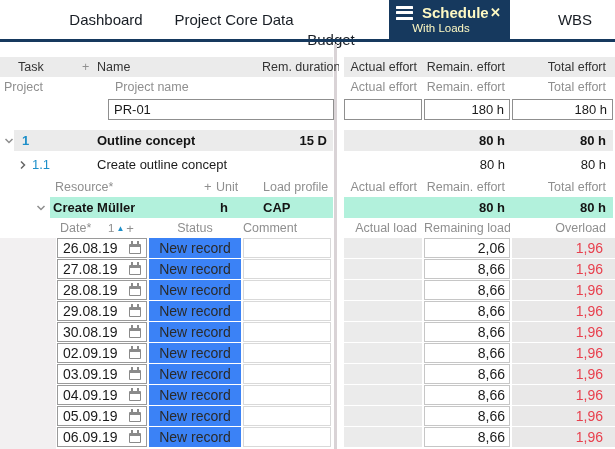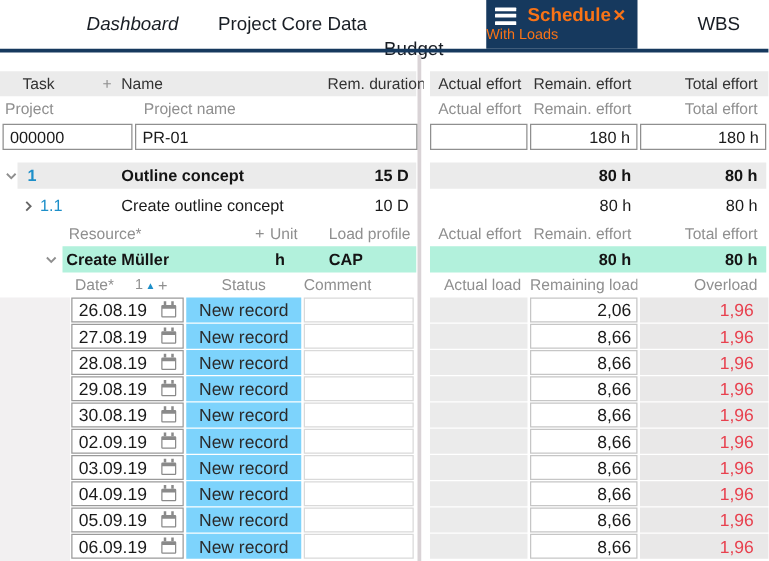--- a/index.html
+++ b/index.html
@@ -6,31 +6,31 @@
   html,body { background:#fff; }
   #app {
     position:relative; width:615px; height:449px; overflow:hidden;
     font-family:"Liberation Sans", sans-serif; background:#fff;
     color:#1a1a1a; -webkit-font-smoothing:antialiased;
   }
   
   .tabbar { position:absolute; top:0; left:0; width:615px; height:39px; background:#fff; }
   .tab { position:absolute; top:0; height:39px; display:flex; align-items:center; justify-content:center;
          font-size:15px; font-weight:500; color:#181d24; cursor:pointer; }
-  .t-dashboard { left:36px;  width:140px;font-style:italic; }
+  .t-dashboard { left:36px;  width:140px; }
   .t-pcd       { left:158px; width:152px; }
   .t-budget    { left:268px; width:126px;margin-top:20px; }
   .t-wbs       { left:510px; width:86px;padding-left:44px;  }
-  .tab-active { position:absolute; top:0; left:389px; width:121px; height:39px; background:#16395e; color:#f97316; }
+  .tab-active { position:absolute; top:0; left:389px; width:121px; height:39px; background:#16395e; color:#fef9c3; }
   .sched-top { position:absolute; top:2px; left:0; right:0; height:21px; display:flex; align-items:center; }
   .hamburger { margin-left:7px; width:17px; display:inline-block; }
   .hamburger i { display:block; height:3px; background:#fff; margin:2.5px 0; border-radius:0.5px; }
   .sched-label { margin-left:9px; font-size:15px; font-weight:700; }
   .sched-close { margin-left:auto; margin-right:9px; font-size:13px; font-weight:700; cursor:pointer; }
-  .sched-sub { position:absolute; top:22px; left:0; width:104px; text-align:left; font-size:11.5px; font-weight:400; }
+  .sched-sub { position:absolute; top:22px; left:0; width:104px; text-align:center; font-size:11.5px; font-weight:400; }
   .underline { position:absolute; top:39px; left:0; width:615px; height:3px; background:#16395e; }
   
   .divider { position:absolute; top:44px; left:334px; width:3px; height:405px; background:#d9d3d6; }
   .gutter  { position:absolute; top:238px; left:0; width:56px; height:211px; background:#f2f0f1; }
   .r { text-align:right; }
   .row { position:absolute; left:0; width:615px; }
   .band { position:absolute; top:0; height:100%; background:#ebebeb; }
   .cell { position:absolute; top:0; height:100%; white-space:nowrap; overflow:hidden; }
   .ghead { font-size:12.5px; color:#8f8f8f; }
   .col-a { left:344px; width:78px;  text-align:right; padding-right:5px; }
@@ -60,21 +60,21 @@
   .lhead { top:220px; height:17px; line-height:17px; }
   .sortgrp { display:flex; align-items:center; gap:2px; height:100%; }
   .sort-num { font-size:11.5px; color:#8f8f8f; }
   .sort-tri { font-size:8px; color:#1d8fc9; line-height:1; }
   .sort-plus { font-size:13px; color:#8f8f8f; }
   
   .lrows { position:absolute; top:238px; left:0; width:615px; }
   .lrow { position:relative; height:20px; margin-bottom:1px; font-size:14px; }
   .c-date { position:absolute; left:57px; top:0; width:90px; height:20px; background:#fff;
             border:1px solid #9a9a9a; line-height:18px; padding-left:5px; }
-  .c-status { position:absolute; left:149px; top:0; width:92px; height:20px; background:#7dd3fc;
+  .c-status { position:absolute; left:149px; top:0; width:92px; height:20px; background:#3b82f6;
               text-align:center; line-height:20px; color:#2a2a2a; }
   .c-comment { position:absolute; left:243px; top:0; width:88px; height:20px; background:#fff;
                border:1px solid #d9d9d9; }
   .c-aload { position:absolute; left:344px; top:0; width:78px; height:20px; background:#ebebeb; }
   .c-rload { position:absolute; left:424px; top:0; width:86px; height:20px; background:#fff;
              border:1px solid #c6c6c6; text-align:right; padding-right:4px; line-height:18px; }
   .c-over { position:absolute; left:512px; top:0; width:103px; height:20px; background:#e9e8e8;
             text-align:right; padding-right:12px; line-height:20px; color:#e8404e; }
   
   .cal { position:absolute; right:5px; top:5px; width:12px; height:10px;
@@ -126,21 +126,20 @@
 
   <div class="row h2 ghead">
     <span class="cell" style="left:4px;">Project</span>
     <span class="cell" style="left:115px;">Project name</span>
     <span class="cell col-a">Actual effort</span>
     <span class="cell col-r">Remain. effort</span>
     <span class="cell col-t">Total effort</span>
   </div>
 
   <div class="row inrow">
-    <div class="ibox" style="left:2px; width:104px;">000000</div>
     <div class="ibox" style="left:108px; width:226px;">PR-01</div>
     <div class="ibox" style="left:344px; width:78px;"></div>
     <div class="ibox r" style="left:424px; width:86px;">180 h</div>
     <div class="ibox r" style="left:512px; width:101px;">180 h</div>
   </div>
 
   <div class="row trow trow1">
     <div class="band" style="left:14px; width:319px;"></div>
     <div class="band" style="left:344px; width:269px;"></div>
     <span class="chev" style="left:4px;">
@@ -157,21 +156,20 @@
   </div>
 
   <div class="row trow trow2">
     <span class="chev" style="left:18px;">
       <svg width="10" height="10" viewBox="0 0 10 10">
           <polyline points="3,1.5 6.5,5 3,8.5" fill="none" stroke="#666" stroke-width="1.5"></polyline>
         </svg>
     </span>
     <span class="cell num" style="left:32px;">1.1</span>
     <span class="cell" style="left:97px;">Create outline concept</span>
-    <span class="cell r" style="left:250px; width:77px;">10 D</span>
     <span class="cell col-a"></span>
     <span class="cell col-r">80 h</span>
     <span class="cell col-t">80 h</span>
   </div>
 
   <div class="row rhead ghead">
     <span class="cell" style="left:55px;">Resource*</span>
     <span class="cell" style="left:204px; font-size:13px;">+</span>
     <span class="cell" style="left:216px;">Unit</span>
     <span class="cell" style="left:263px;">Load profile</span>

